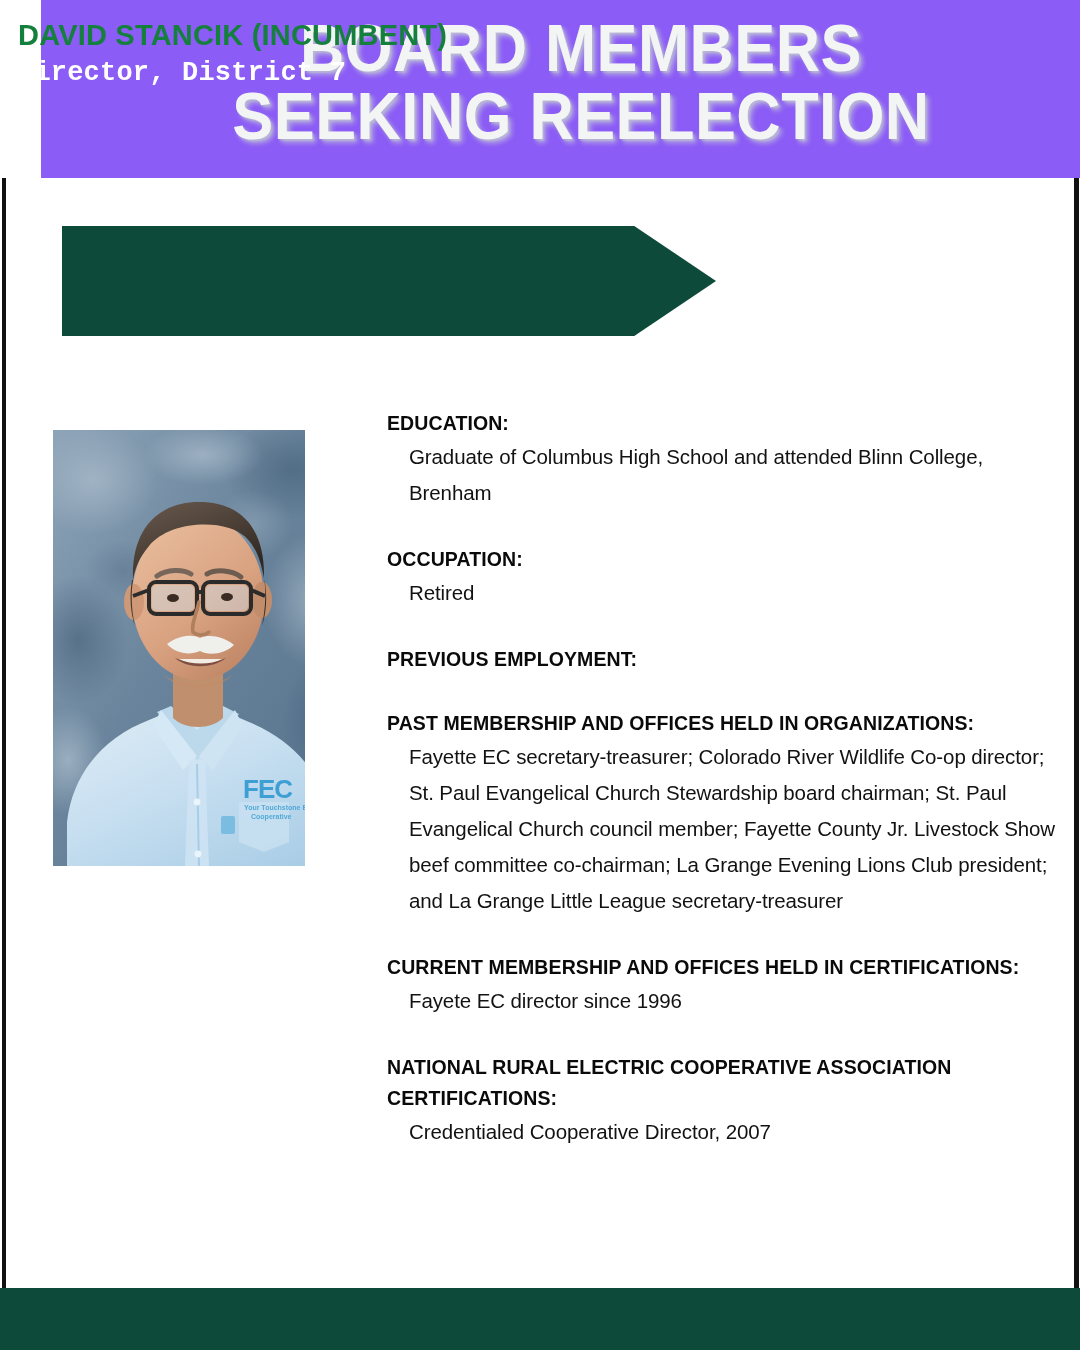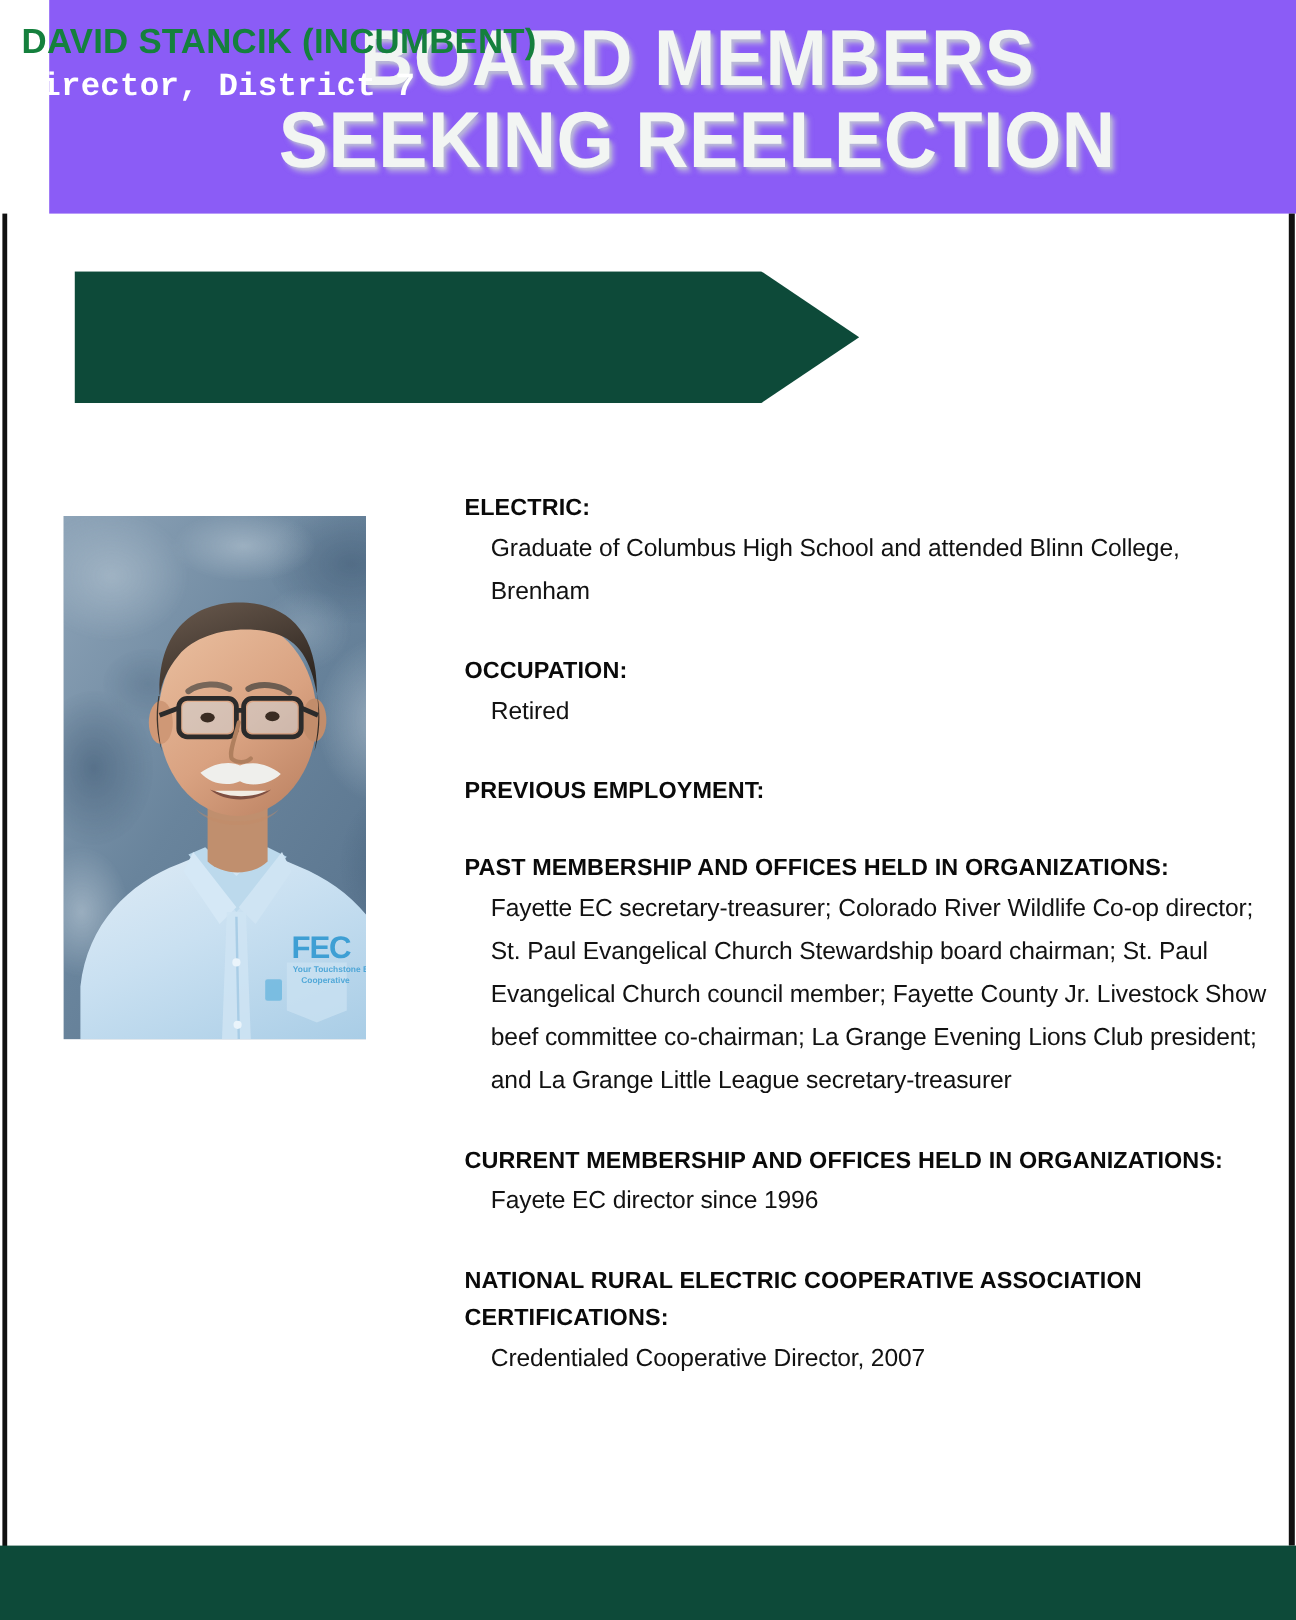--- a/index.html
+++ b/index.html
@@ -274,40 +274,40 @@
       <path d="M 122 228 C 134 239 160 239 173 228 C 160 234 136 234 122 228 Z" fill="#7e4f42"></path>
       <path d="M 126 229 C 138 235 158 235 169 229 Z" fill="#f2ece4"></path>
 
       <path d="M 110 244 C 126 258 164 258 180 244 C 166 262 124 262 110 244 Z" fill="#c38b68" opacity="0.45"></path>
     </svg>
   </div>
 
   <div class="bio">
 
     <div class="bio-block">
-      <div class="bio-head">ELECTRIC:</div>
+      <div class="bio-head">EDUCATION:</div>
       <div class="bio-body">Graduate of Columbus High School and attended Blinn College, Brenham</div>
     </div>
 
     <div class="bio-block">
       <div class="bio-head">OCCUPATION:</div>
       <div class="bio-body">Retired</div>
     </div>
 
     <div class="bio-block">
       <div class="bio-head">PREVIOUS EMPLOYMENT:</div>
     </div>
 
     <div class="bio-block">
       <div class="bio-head">PAST MEMBERSHIP AND OFFICES HELD IN ORGANIZATIONS:</div>
       <div class="bio-body">Fayette EC secretary-treasurer; Colorado River Wildlife Co-op director; St. Paul Evangelical Church Stewardship board chairman; St. Paul Evangelical Church council member; Fayette County Jr. Livestock Show beef committee co-chairman; La Grange Evening Lions Club president; and La Grange Little League secretary-treasurer</div>
     </div>
 
     <div class="bio-block">
-      <div class="bio-head">CURRENT MEMBERSHIP AND OFFICES HELD IN ORGANIZATIONS:</div>
+      <div class="bio-head">CURRENT MEMBERSHIP AND OFFICES HELD IN CERTIFICATIONS:</div>
       <div class="bio-body">Fayete EC director since 1996</div>
     </div>
 
     <div class="bio-block">
       <div class="bio-head">NATIONAL RURAL ELECTRIC COOPERATIVE ASSOCIATION CERTIFICATIONS:</div>
       <div class="bio-body">Credentialed Cooperative Director, 2007</div>
     </div>
 
   </div>
 

